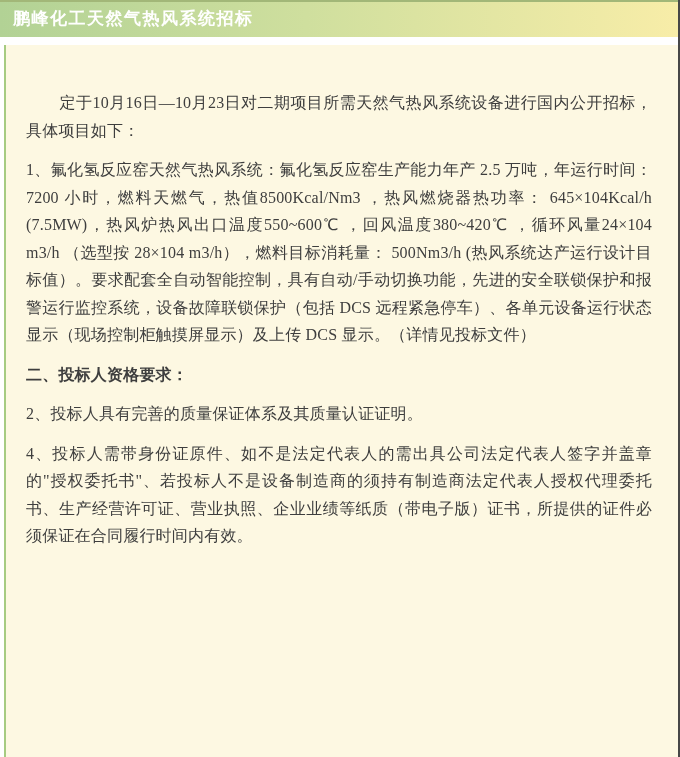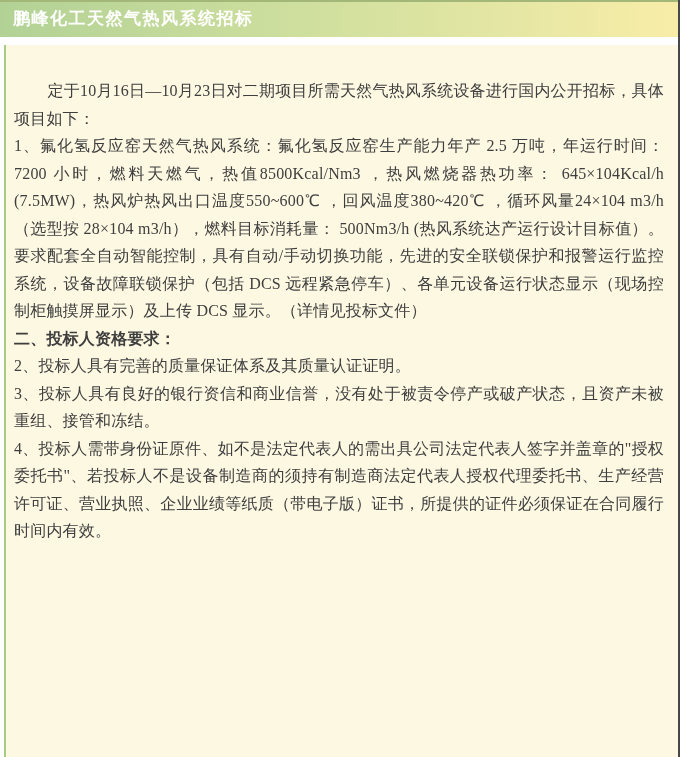--- a/index.html
+++ b/index.html
@@ -21,21 +21,21 @@
   .content-panel {
     position:absolute; top:45px; left:4px; width:674px; height:712px;
     box-sizing:border-box;
     background:#fdf8e2;
     border-left:2px solid #a6cb81;
     padding:32px 14px 8px 8px;
     color:#3e3e3e; font-size:16px; line-height:27.5px;
     text-align:justify; letter-spacing:0.2px;
     overflow:hidden;
   }
-  .content-panel p { margin:0; }
+  .content-panel p { margin:12px; }
   .p-indent { text-indent:2.1em; }
   .lead { font-weight:bold; }
   .right-border-line {
     position:absolute; top:0; right:0; width:2px; height:757px;
     background:#474747;
   }
 </style>
 </head>
 <body>
 
@@ -51,21 +51,20 @@
 
 
     <p><span>1、氟化氢反应窑天然气热风系统：氟化氢反应窑生产能力年产 2.5 万吨，年运行时间：7200 小时，燃料天燃气，热值8500Kcal/Nm3 ，热风燃烧器热功率： 645×104Kcal/h (7.5MW)，热风炉热风出口温度550~600℃ ，回风温度380~420℃ ，循环风量24×104 m3/h （选型按 28×104 m3/h），燃料目标消耗量： 500Nm3/h (热风系统达产运行设计目标值）。要求配套全自动智能控制，具有自动/手动切换功能，先进的安全联锁保护和报警运行监控系统，设备故障联锁保护（包括 DCS 远程紧急停车）、各单元设备运行状态显示（现场控制柜触摸屏显示）及上传 DCS 显示。（详情见投标文件）</span></p>
 
 
     <p><b class="lead">二、投标人资格要求：</b></p>
 
 
     <p><span>2、投标人具有完善的质量保证体系及其质量认证证明。</span></p>
 
-    <p><span>3、投标人具有良好的银行资信和商业信誉，没有处于被责令停产或破产状态，且资产未被重组、接管和冻结。</span></p>
 
     <p><span>4、投标人需带身份证原件、如不是法定代表人的需出具公司法定代表人签字并盖章的"授权委托书"、若投标人不是设备制造商的须持有制造商法定代表人授权代理委托书、生产经营许可证、营业执照、企业业绩等纸质（带电子版）证书，所提供的证件必须保证在合同履行时间内有效。</span></p>
 
   </div>
 
   <div class="right-border-line"></div>
 
 </div>
 
 </body></html>

